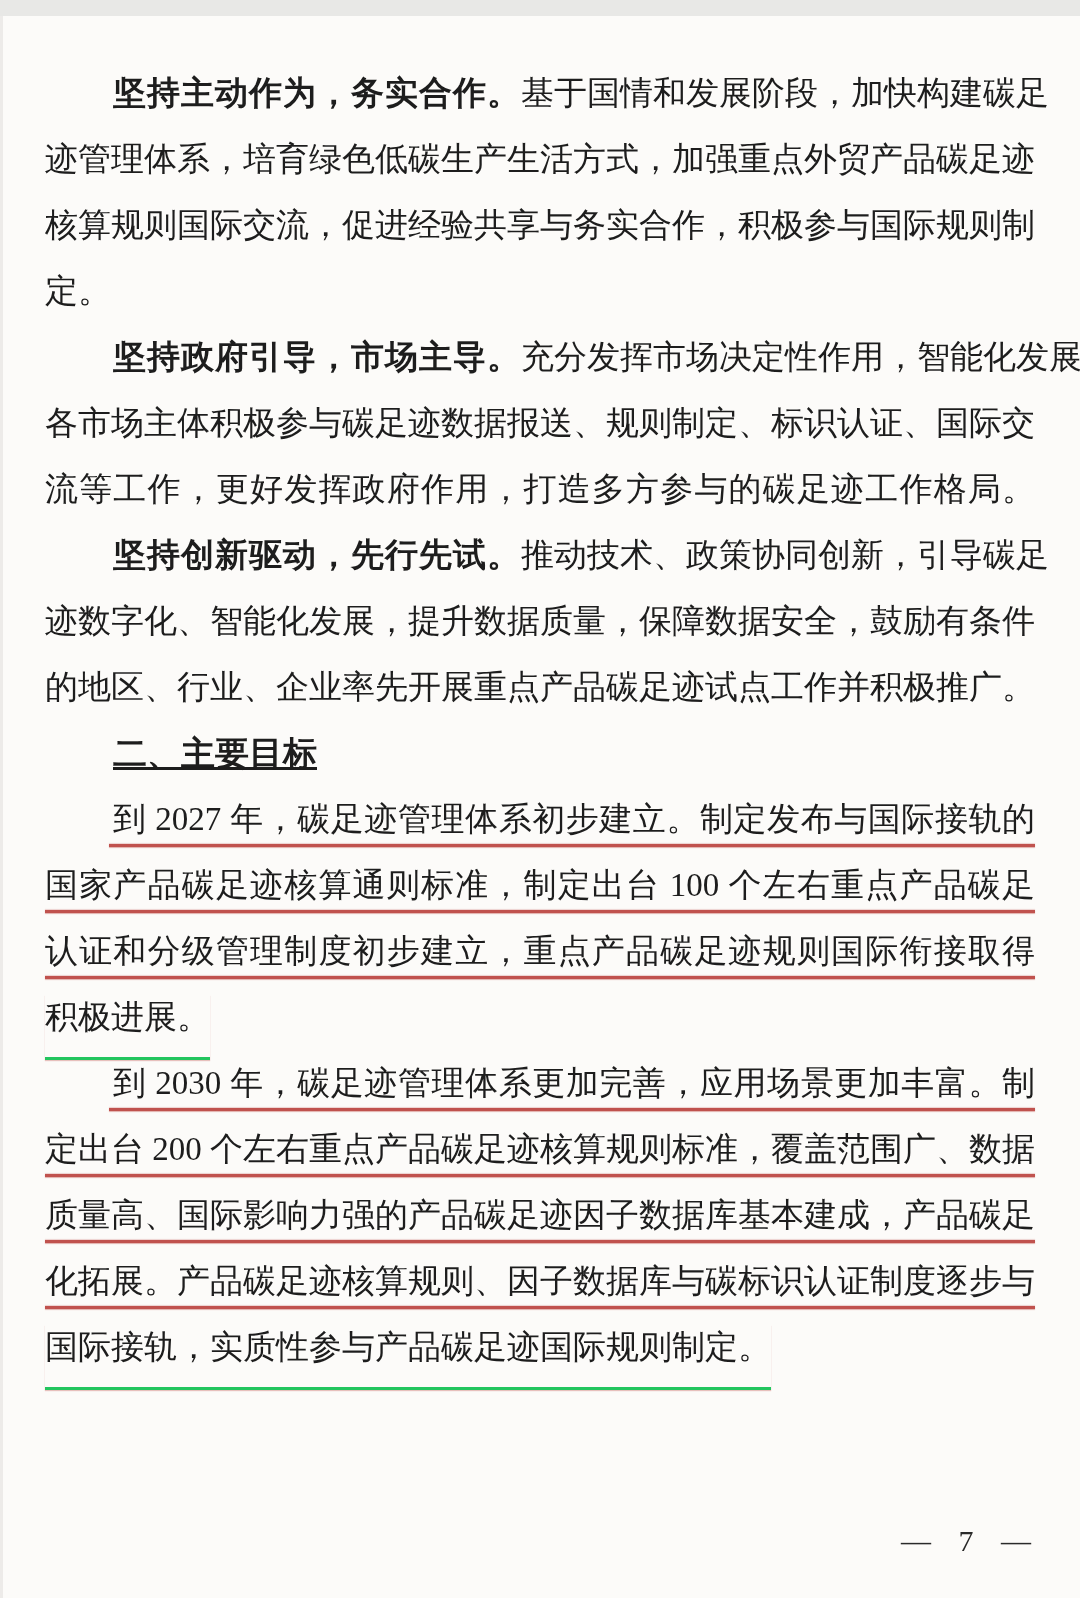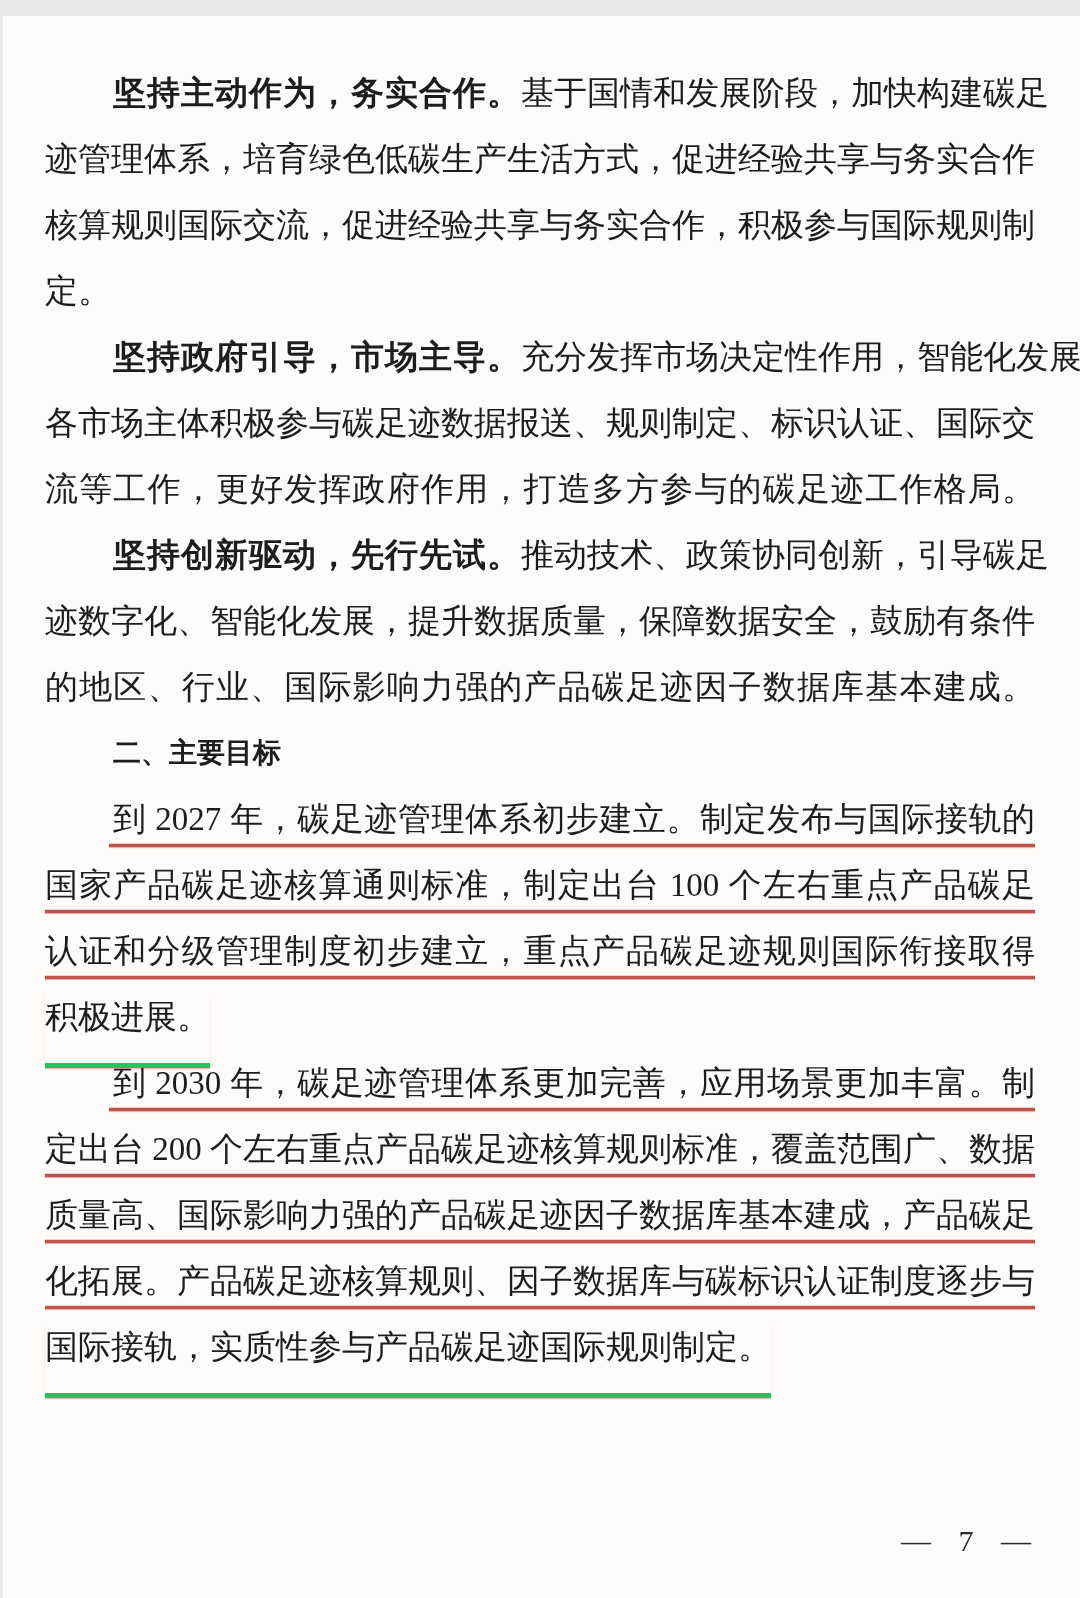--- a/index.html
+++ b/index.html
@@ -37,70 +37,71 @@
   .line.short{text-align-last:left;}
   .line.indent{text-indent:68px;}
   .lead{
     font-family:"Liberation Sans","DejaVu Sans",sans-serif;
     font-weight:700;
     letter-spacing:1px;
   }
   .heading{
     font-family:"Liberation Sans","DejaVu Sans",sans-serif;
     font-weight:700;
-    font-size:28px;
+    font-size:34px;
     text-align-last:left;
     text-indent:68px;
+    text-decoration:underline;
   }
   
   .u::after{
     content:"";
     position:absolute;left:0;right:0;bottom:5px;height:3px;
     background:#c0524e;
     box-shadow:0 1px 1px rgba(192,82,78,.45), 0 -1px 1px rgba(192,82,78,.25);
   }
   .u.from-indent::after{left:64px;}
   .ul-text{ 
     display:inline-block;
     line-height:normal;
-    border-bottom:5px solid #22c55e;
-    padding-bottom:23px;
+    border-bottom:3px solid #22c55e;
+    padding-bottom:17px;
     box-shadow:0 1px 1px rgba(192,82,78,.35);
   }
   .footer{
     position:absolute;right:47px;top:1508px;
     font-size:30px;color:#2a2a2a;
     word-spacing:16px;
     letter-spacing:2px;
     font-family:"Liberation Serif","DejaVu Serif",serif;
   }
 </style>
 </head>
 <body>
 
 <div class="page">
   <div class="content">
 
     <div class="para">
       <div class="line indent"><span class="lead">坚持主动作为，务实合作。</span><span>基于国情和发展阶段，加快构建碳足</span></div>
-      <div class="line">迹管理体系，培育绿色低碳生产生活方式，促进经验共享与务实合作</div>
+      <div class="line">迹管理体系，培育绿色低碳生产生活方式，加强重点外贸产品碳足迹</div>
       <div class="line">核算规则国际交流，促进经验共享与务实合作，积极参与国际规则制</div>
       <div class="line short">定。</div>
     </div>
 
     <div class="para">
       <div class="line indent"><span class="lead">坚持政府引导，市场主导。</span><span>充分发挥市场决定性作用，智能化发展</span></div>
       <div class="line">各市场主体积极参与碳足迹数据报送、规则制定、标识认证、国际交</div>
       <div class="line">流等工作，更好发挥政府作用，打造多方参与的碳足迹工作格局。</div>
     </div>
 
     <div class="para">
       <div class="line indent"><span class="lead">坚持创新驱动，先行先试。</span><span>推动技术、政策协同创新，引导碳足</span></div>
       <div class="line">迹数字化、智能化发展，提升数据质量，保障数据安全，鼓励有条件</div>
-      <div class="line">的地区、行业、国际影响力强的产品碳足迹因子数据库基本建成。</div>
+      <div class="line">的地区、行业、企业率先开展重点产品碳足迹试点工作并积极推广。</div>
     </div>
 
     <div class="line heading">二、主要目标</div>
 
     <div class="para">
       <div class="line indent u from-indent">到 2027 年，碳足迹管理体系初步建立。制定发布与国际接轨的</div>
       <div class="line u">国家产品碳足迹核算通则标准，制定出台 100 个左右重点产品碳足</div>
       <div class="line u">认证和分级管理制度初步建立，重点产品碳足迹规则国际衔接取得</div>
       <div class="line short"><span class="ul-text">积极进展。</span></div>
     </div>

